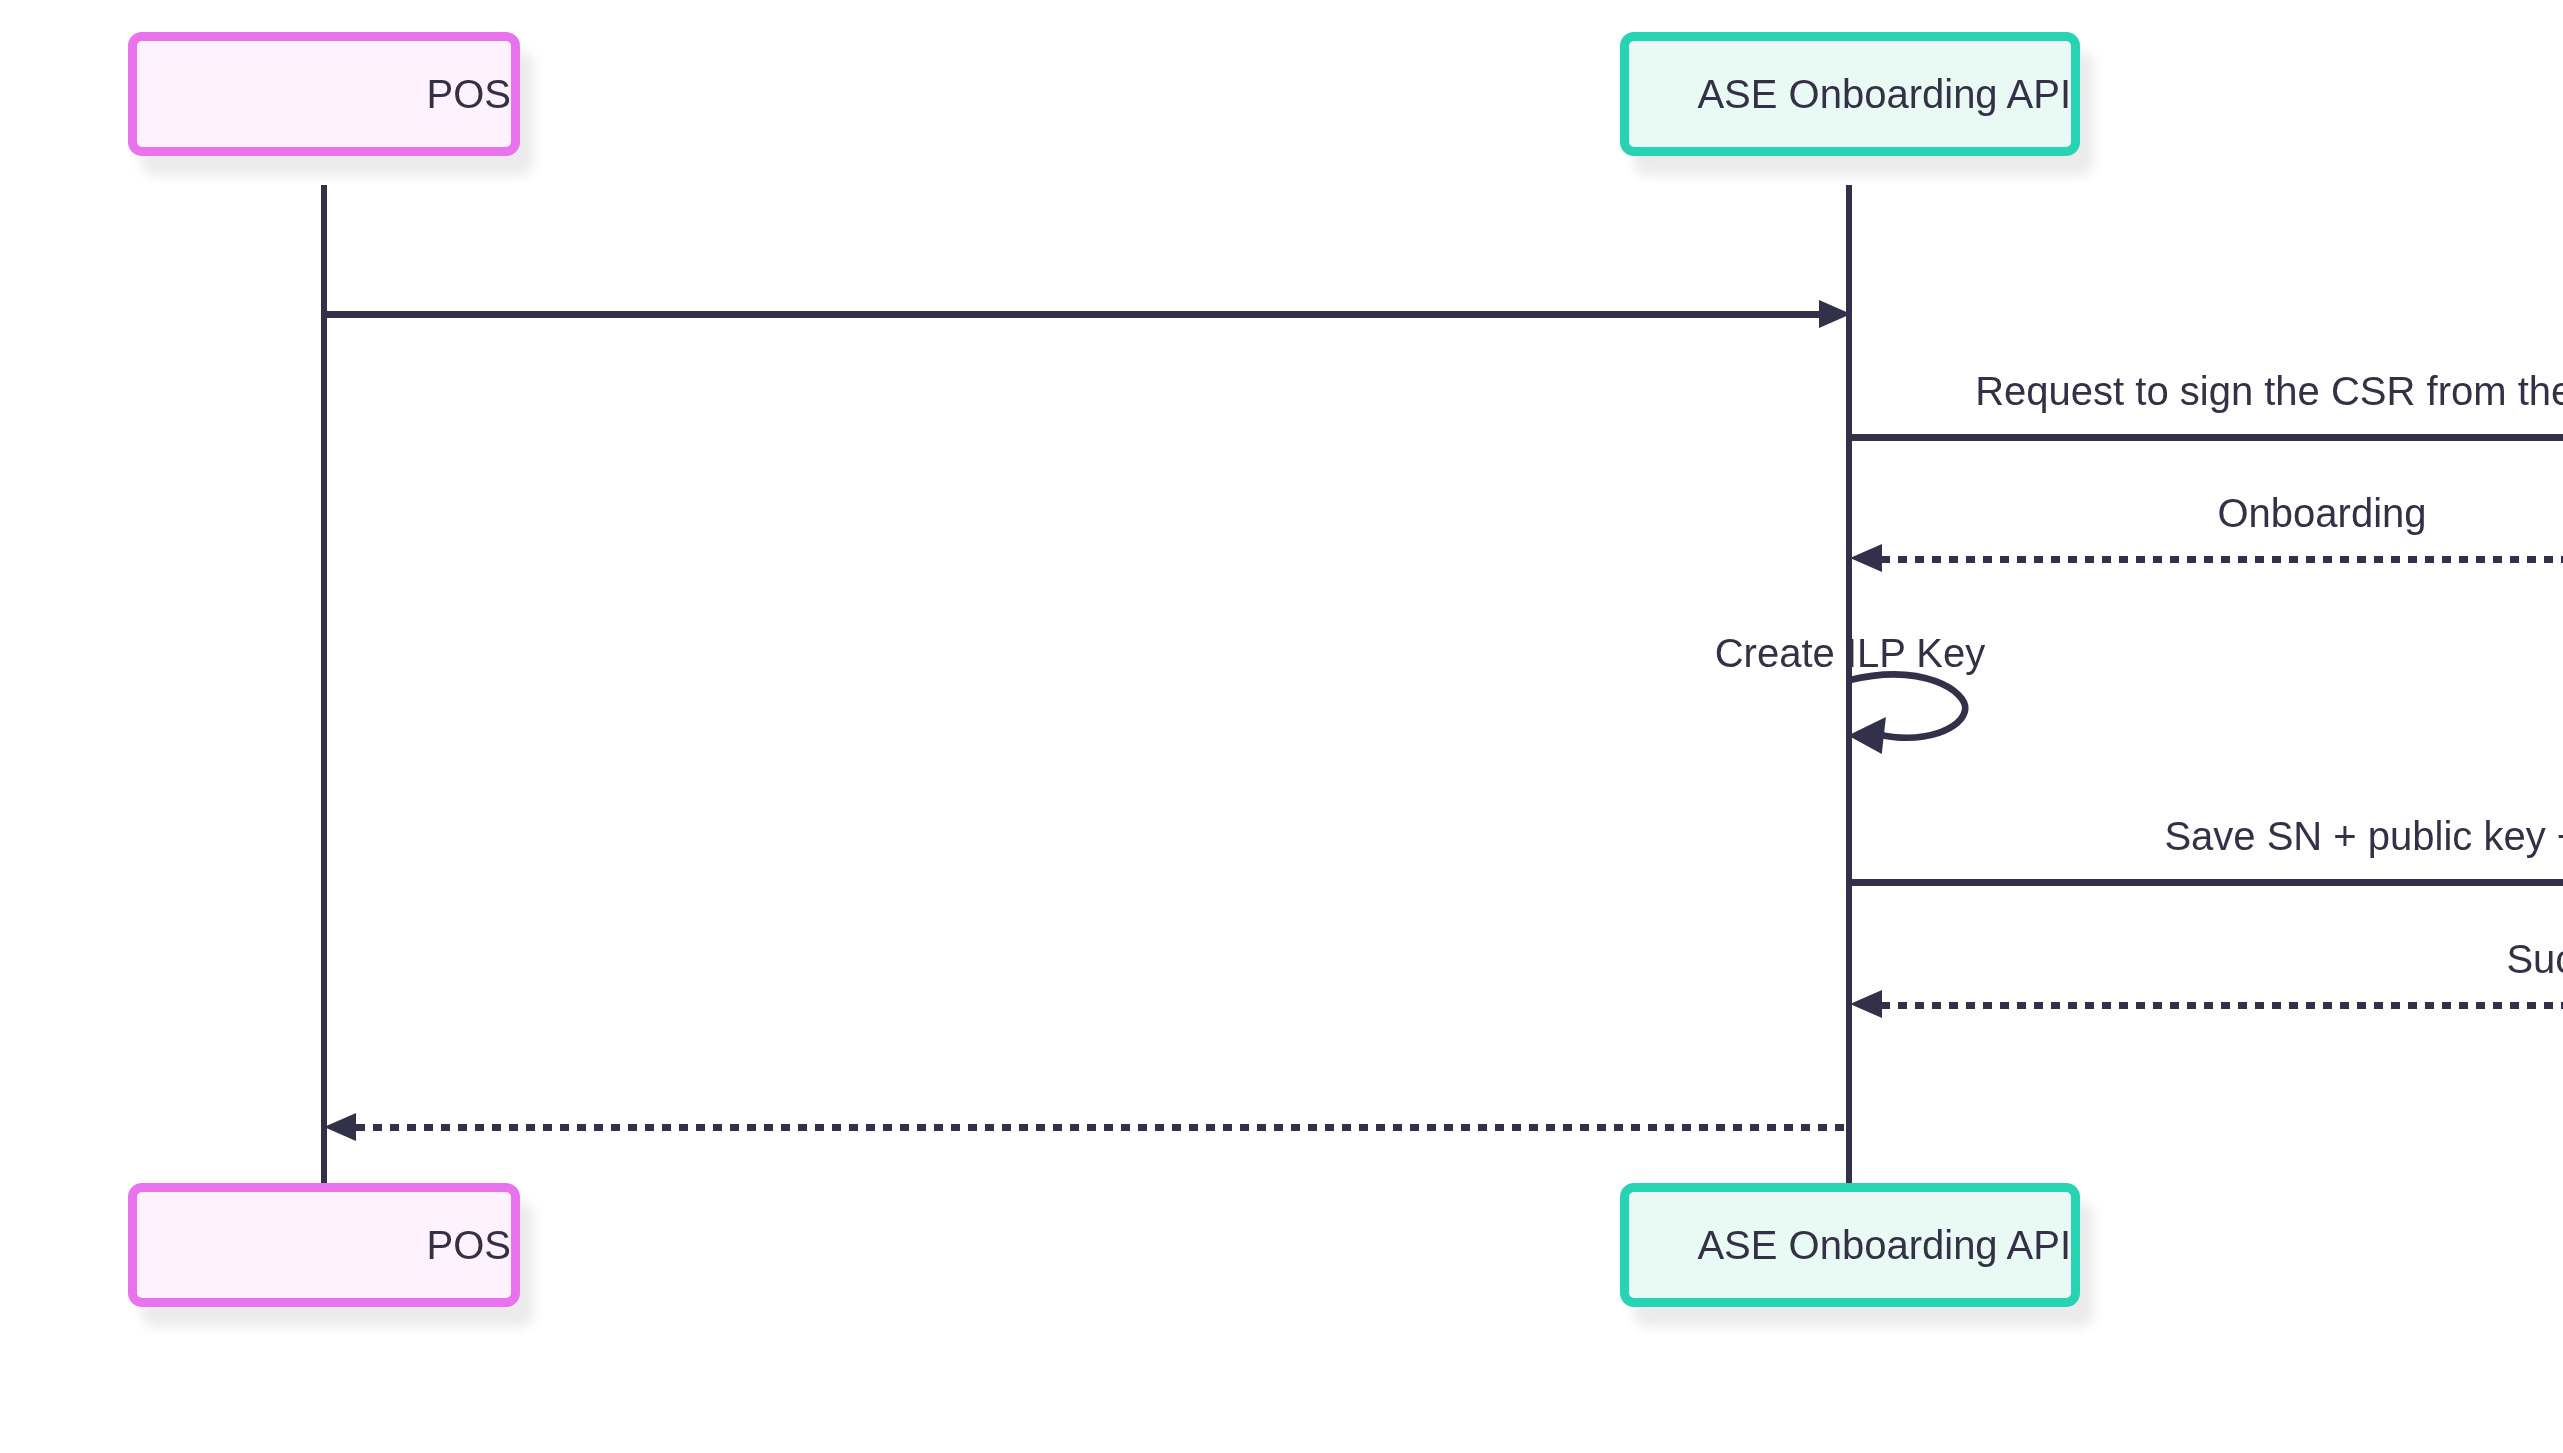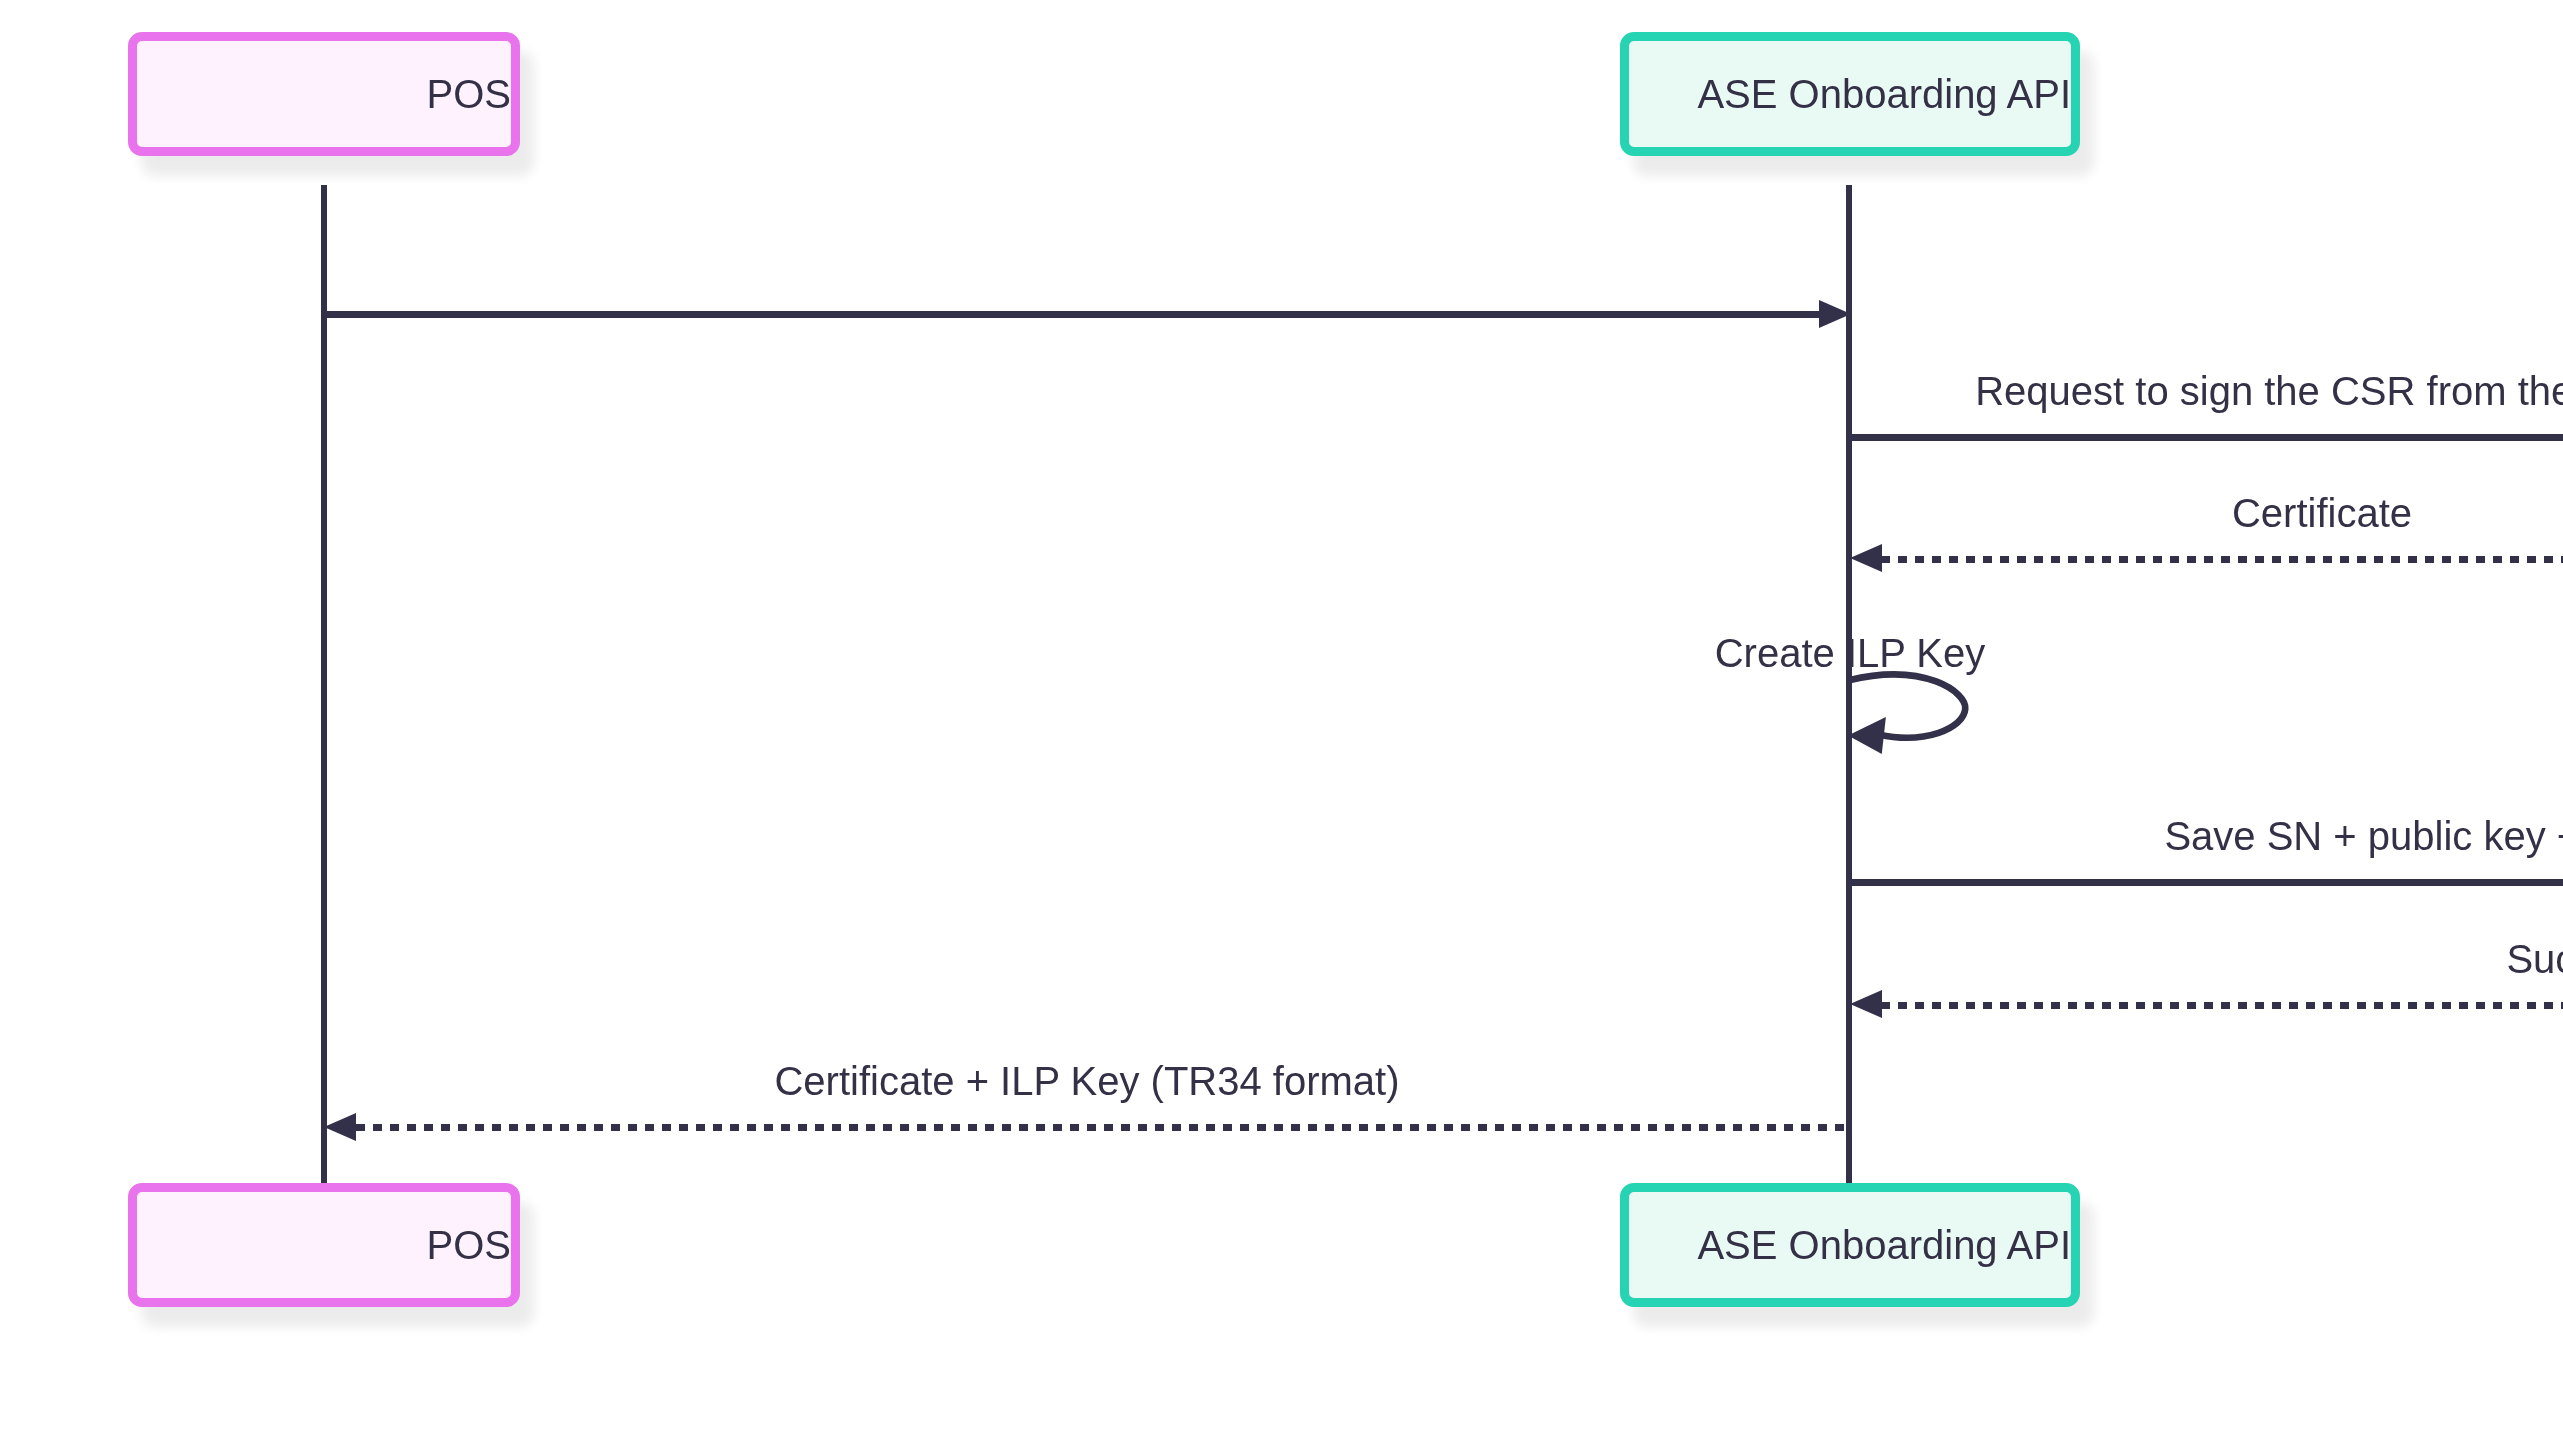--- a/index.html
+++ b/index.html
@@ -70,38 +70,37 @@
 
   <div class="lifeline" style="left:321px;"></div>
   <div class="lifeline" style="left:1846px;"></div>
 
   <div class="line-solid" style="left:324px;top:311px;width:1495px;"></div>
   <div class="arrow-right" style="left:1819px;top:300px;"></div>
 
   <div class="msg-label" style="left:2322px;top:391px;">Request to sign the CSR from the POS</div>
   <div class="line-solid" style="left:1850px;top:434px;width:915px;"></div>
 
-  <div class="msg-label" style="left:2322px;top:513px;">Certificate</div>
+  <div class="msg-label" style="left:2322px;top:513px;">Onboarding</div>
   <div class="line-dotted" style="left:1881px;top:556px;width:913px;"></div>
   <div class="arrow-left" style="left:1850px;top:544px;"></div>
 
   <div class="msg-label" style="left:1850px;top:653px;">Create ILP Key</div>
   <svg class="self-loop" style="left:1848px;top:673px;" width="128" height="82" viewBox="0 0 250 160">
     <path d="M 2 14 C 150 -22 232 38 229 70 C 226 108 150 140 60 120" fill="none" stroke="#33304a" stroke-width="13"></path>
     <polygon points="0,122 74,86 66,158" fill="#33304a"></polygon>
   </svg>
 
   <div class="msg-label" style="left:2582px;top:836px;">Save SN + public key + ILP Key (Terminal Key)</div>
   <div class="line-solid" style="left:1850px;top:879px;width:1438px;"></div>
 
   <div class="msg-label" style="left:2582px;top:959px;">Success</div>
   <div class="line-dotted" style="left:1881px;top:1002px;width:1437px;"></div>
   <div class="arrow-left" style="left:1850px;top:990px;"></div>
 
-  <div class="msg-label" style="left:1087px;top:1081px;">Certificate + ILP Key (TR34 format)</div>
   <div class="line-dotted" style="left:356px;top:1124px;width:1494px;"></div>
   <div class="arrow-left" style="left:324px;top:1113px;"></div>
 
   <div class="actor" style="left: 128px; top: 1183px; width: 392px; border-color: rgb(232, 115, 236); background-color: rgb(253, 242, 253);">
     <span>POS</span>
   </div>
   <div class="actor" style="left: 1620px; top: 1183px; width: 460px; border-color: rgb(38, 211, 179); background-color: rgb(233, 250, 245);">
     <span>ASE Onboarding API</span>
   </div>
 

